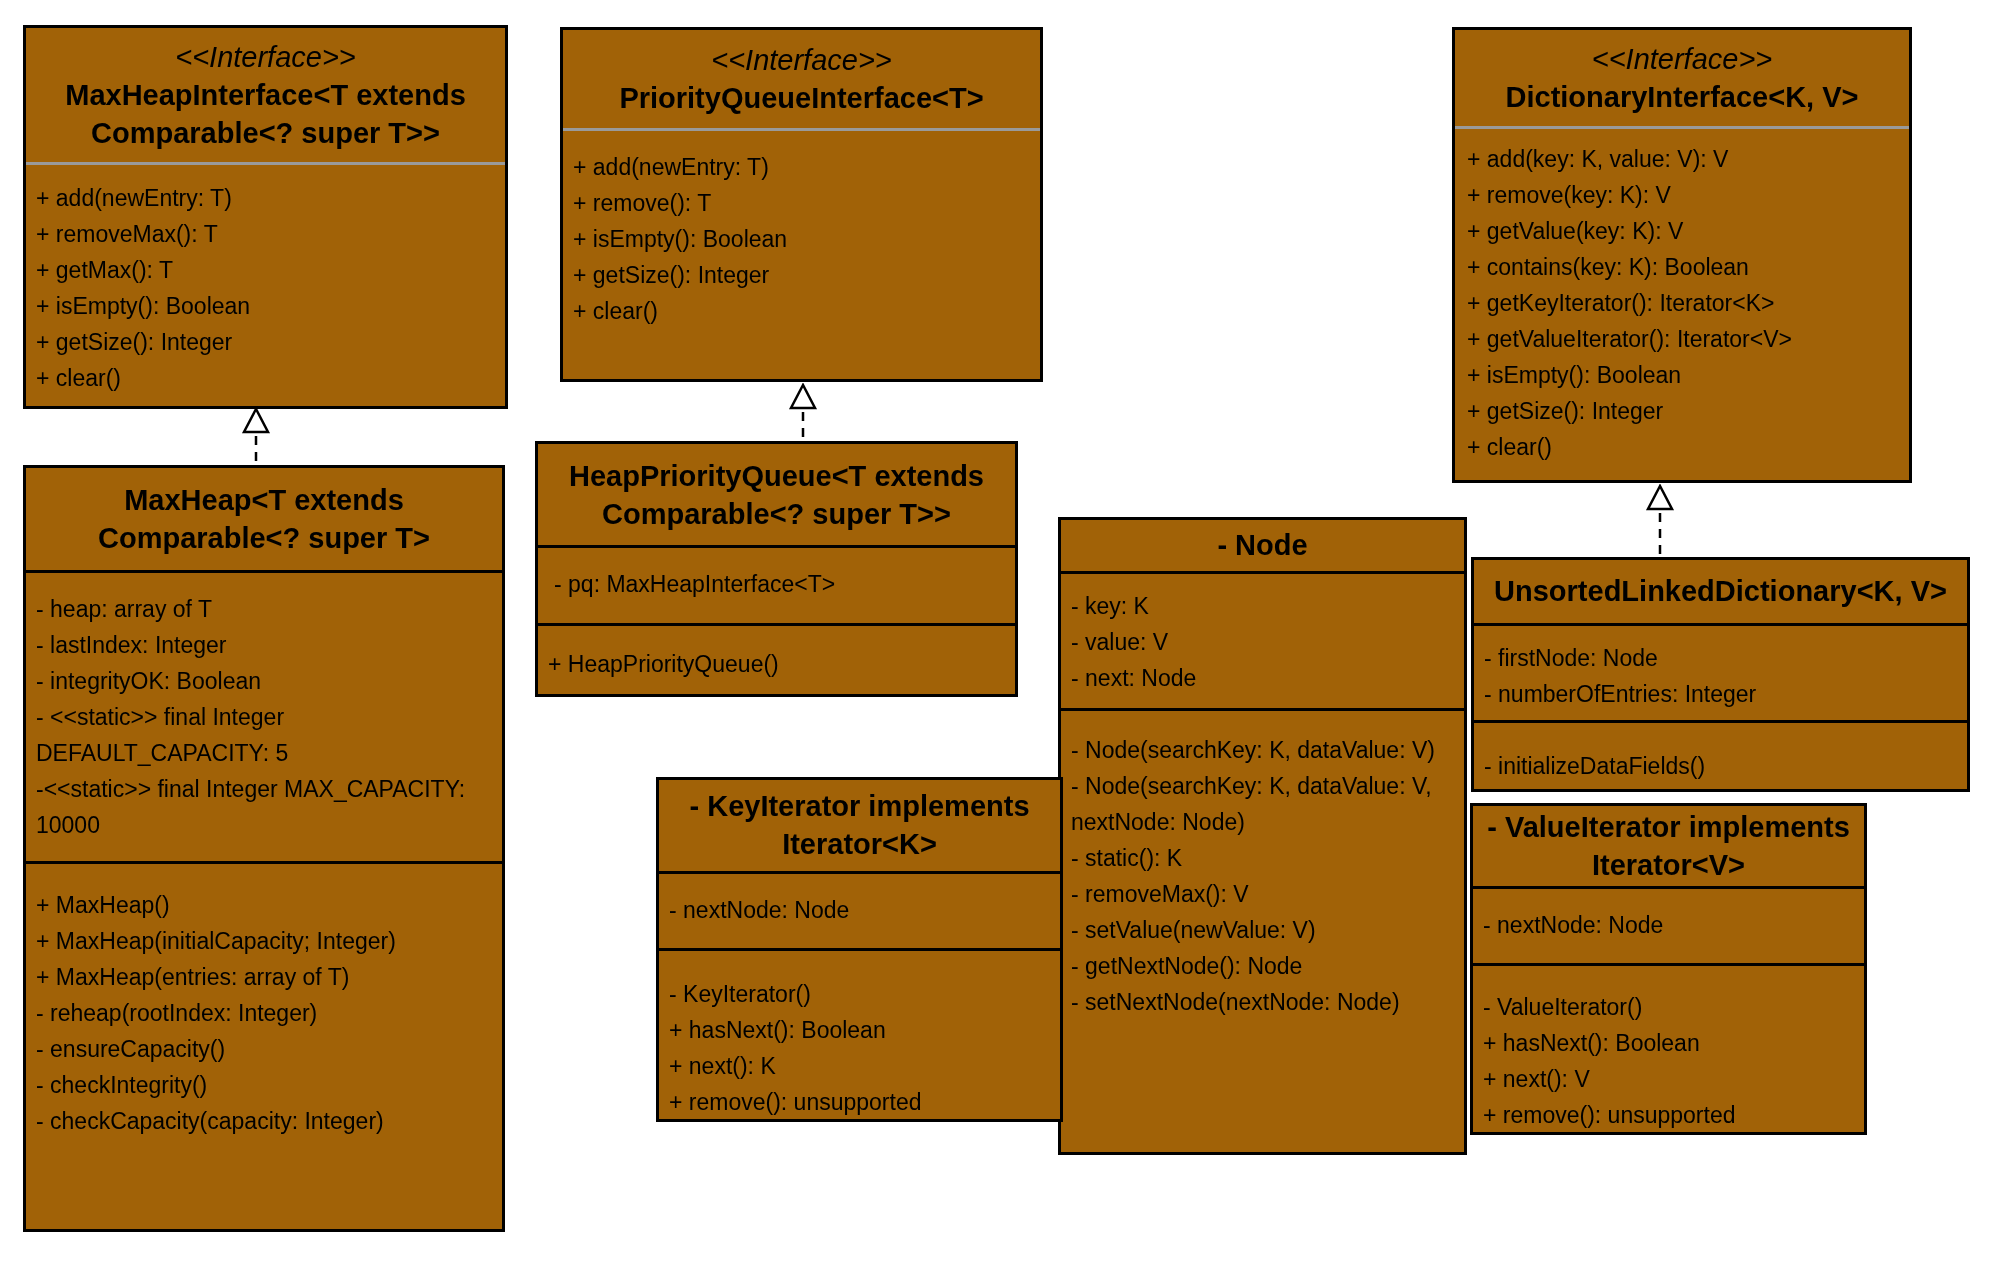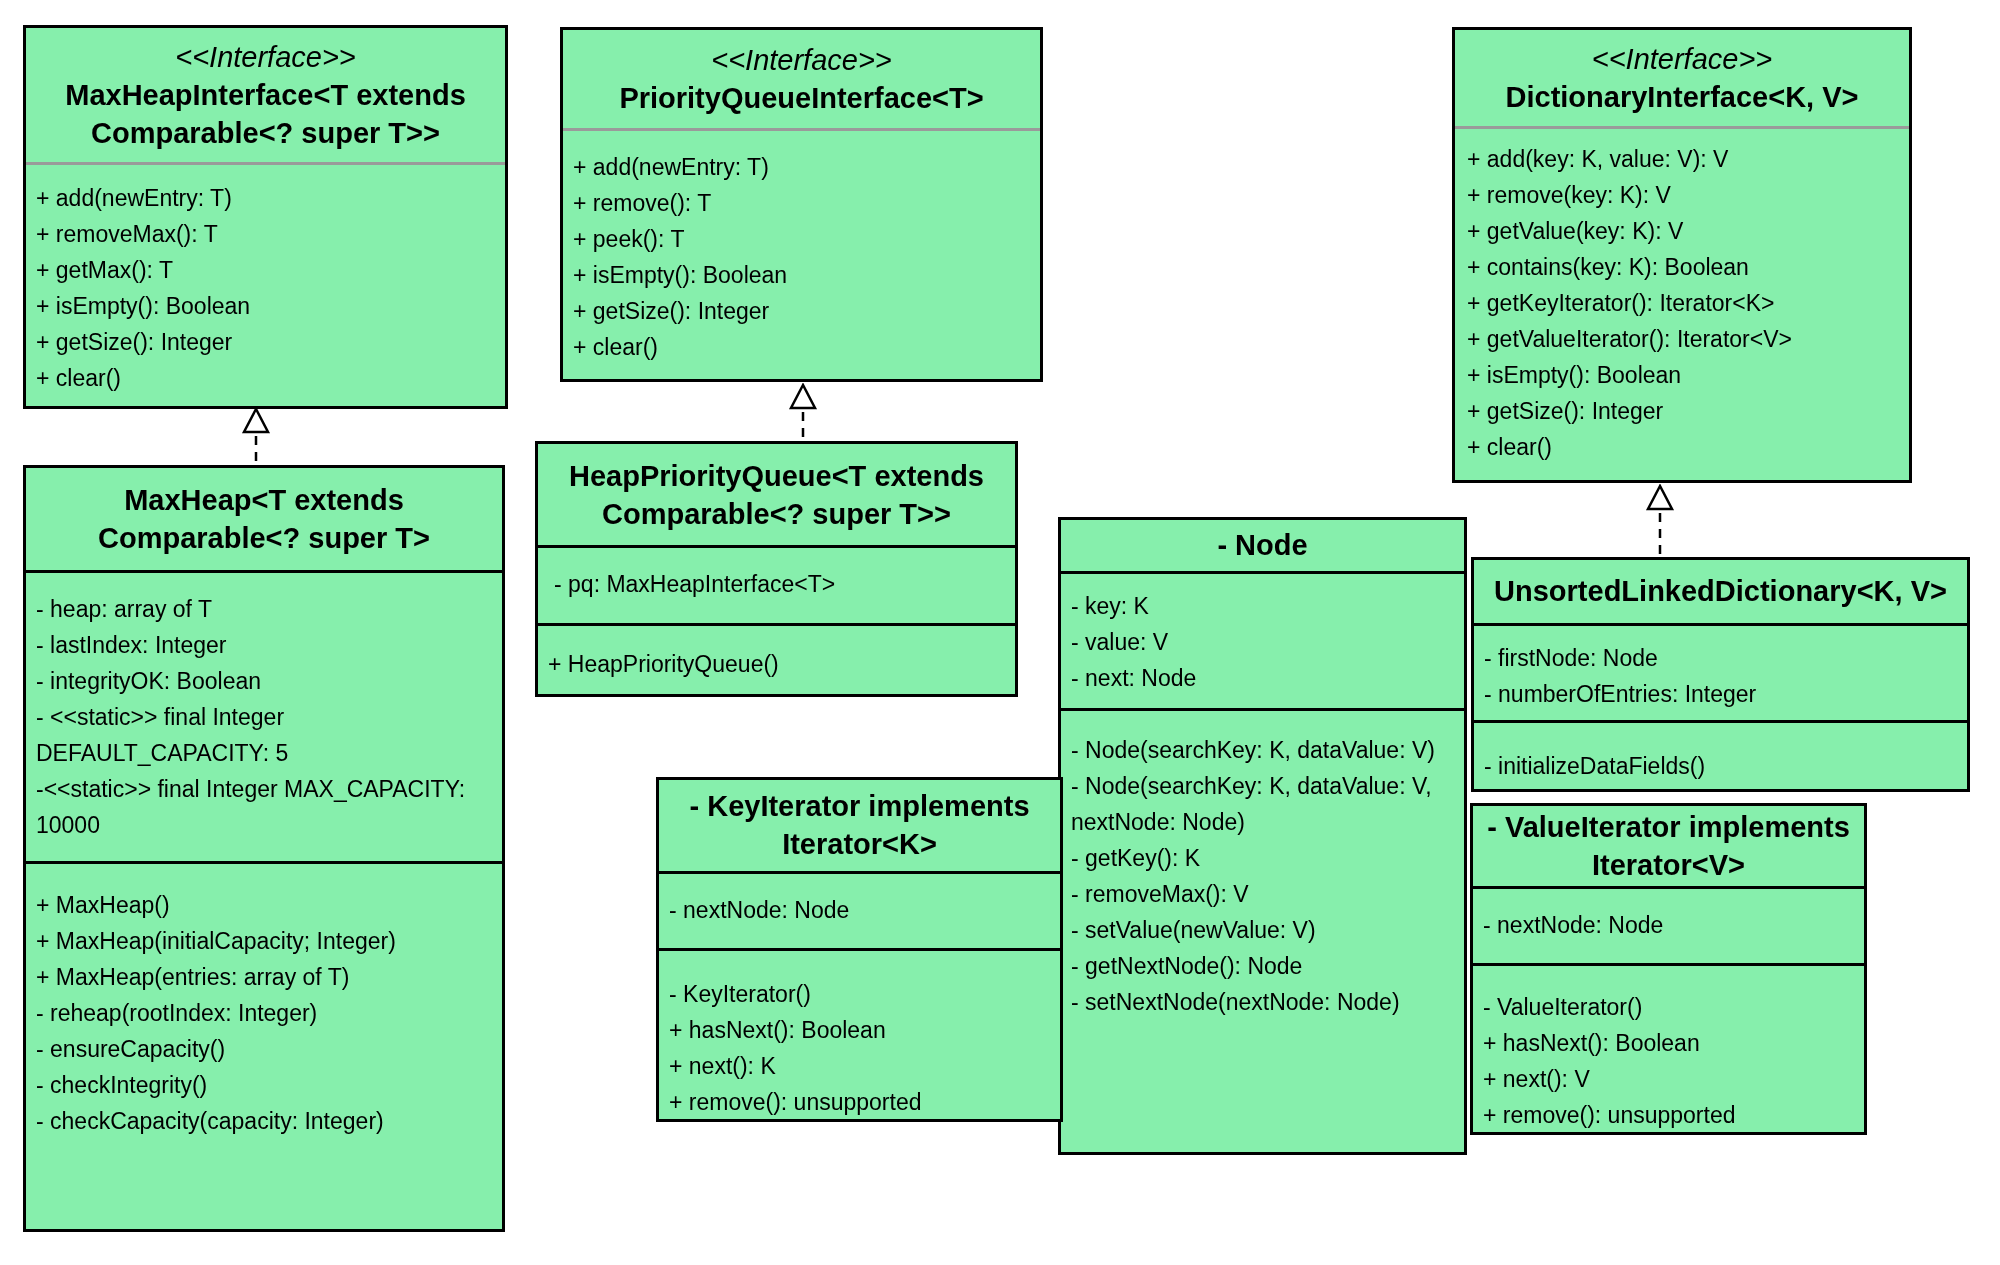--- a/index.html
+++ b/index.html
@@ -2,21 +2,21 @@
 <html><head>
 <meta charset="utf-8">
 <style>
   html, body { margin: 0; padding: 0; background: #ffffff; }
   .canvas {
     position: relative; width: 2000px; height: 1265px; background: #ffffff;
     font-family: "Liberation Sans", sans-serif; color: #000;
     overflow: hidden;
   }
   .uml-box {
-    position: absolute; background: #86efac; border: 3px solid #000;
+    position: absolute; background: #a16207; border: 3px solid #000;
     box-sizing: border-box; display: flex; flex-direction: column;
   }
   .box-title {
     flex: 0 0 auto; text-align: center; font-weight: bold;
     font-size: 29px; line-height: 38px; box-sizing: border-box;
   }
   .stereotype { font-style: italic; font-weight: normal; }
   .box-section {
     box-sizing: border-box; border-top: 3px solid #000;
     font-size: 23px; line-height: 36px; text-align: left;
@@ -75,21 +75,20 @@
   <div class="uml-box" style="left:560px; top:27px; width:483px; height:355px;">
     <div class="box-title" style="height:98px; padding-top:11px;">
       <div class="stereotype">&lt;&lt;Interface&gt;&gt;</div>
       <div>
           <div>PriorityQueueInterface&lt;T&gt;</div>
         </div>
     </div>
     <div class="box-section iface-divider grow" style="padding-top:18px;">
         <div>+ add(newEntry: T)</div>
         <div>+ remove(): T</div>
-        <div>+ peek(): T</div>
         <div>+ isEmpty(): Boolean</div>
         <div>+ getSize(): Integer</div>
         <div>+ clear()</div>
       </div>
   </div>
 
   <div class="uml-box" style="left:535px; top:441px; width:483px; height:256px;">
     <div class="box-title" style="height:101px; padding-top:13px;">
       <div>
           <div>HeapPriorityQueue&lt;T extends Comparable&lt;? super T&gt;&gt;</div>
@@ -130,21 +129,21 @@
         </div>
     </div>
     <div class="box-section" style="height:137px; padding-top:14px;">
         <div>- key: K</div>
         <div>- value: V</div>
         <div>- next: Node</div>
       </div>
     <div class="box-section grow" style="padding-top:21px;">
         <div>- Node(searchKey: K, dataValue: V)</div>
         <div>- Node(searchKey: K, dataValue: V, nextNode: Node)</div>
-        <div>- getKey(): K</div>
+        <div>- static(): K</div>
         <div>- removeMax(): V</div>
         <div>- setValue(newValue: V)</div>
         <div>- getNextNode(): Node</div>
         <div>- setNextNode(nextNode: Node)</div>
       </div>
   </div>
 
   <div class="uml-box" style="left:1471px; top:557px; width:499px; height:235px;">
     <div class="box-title" style="height:63px; padding-top:12px;">
       <div>

